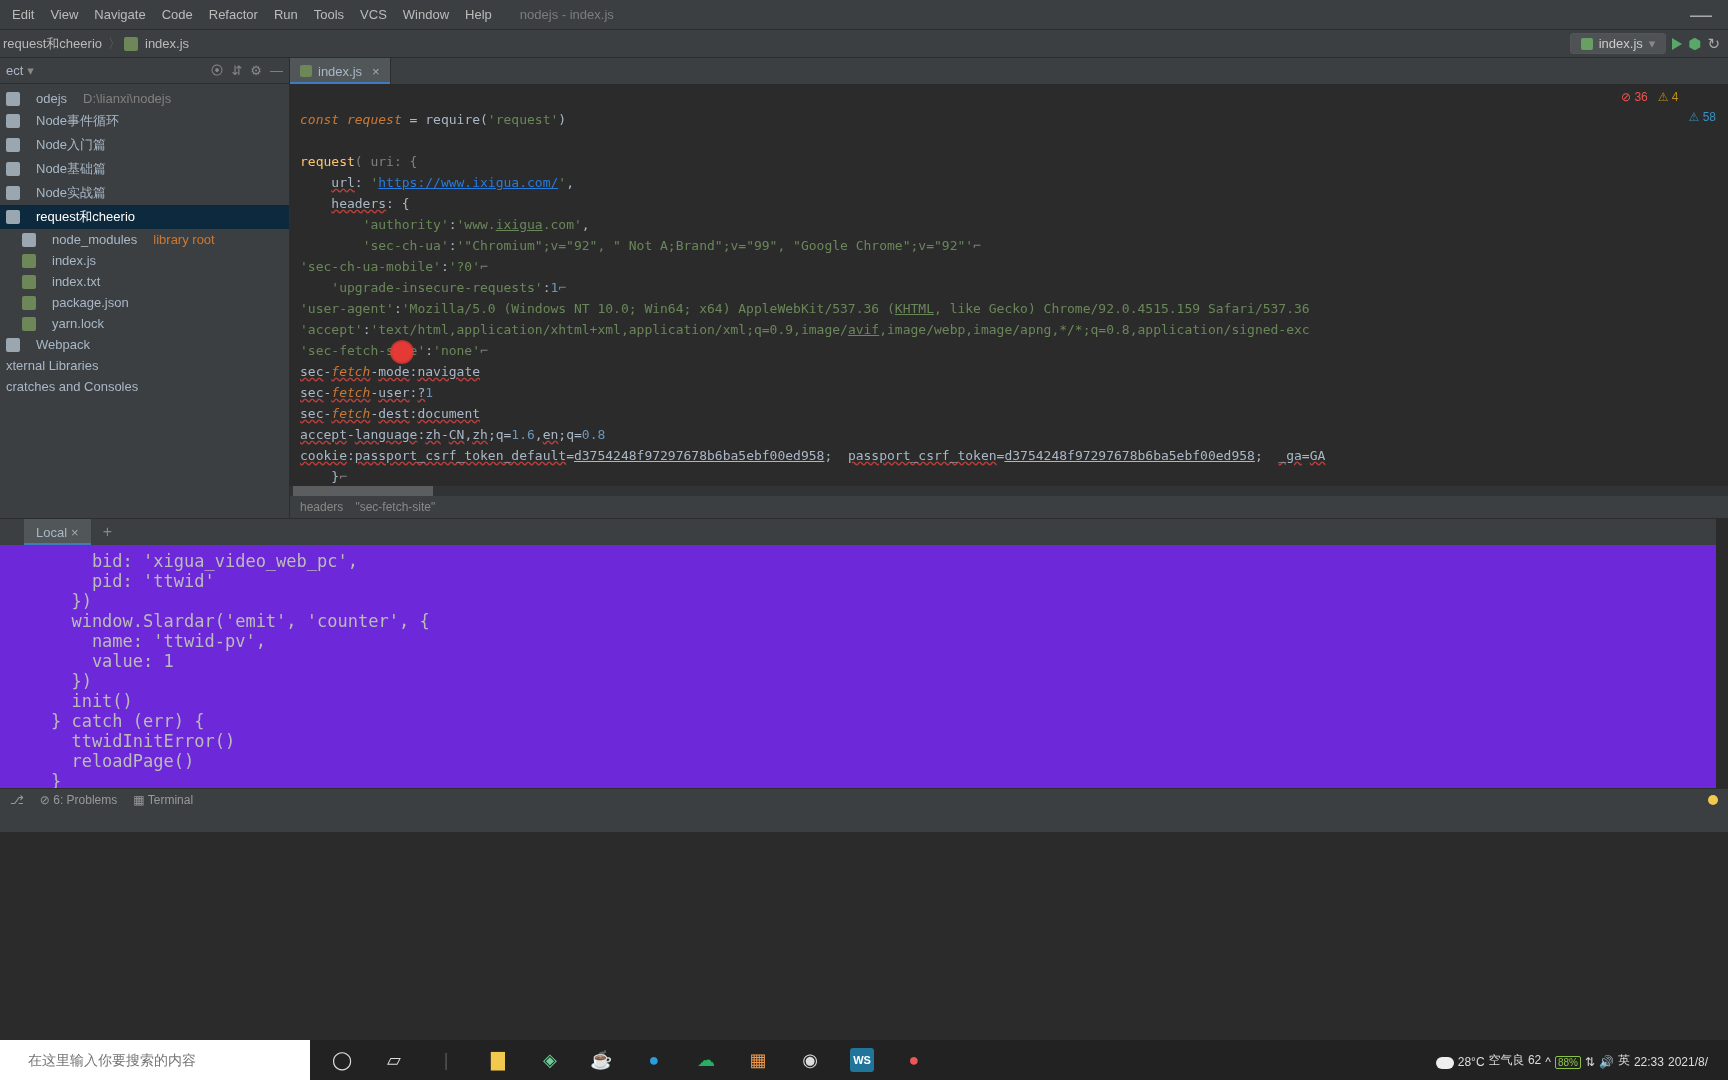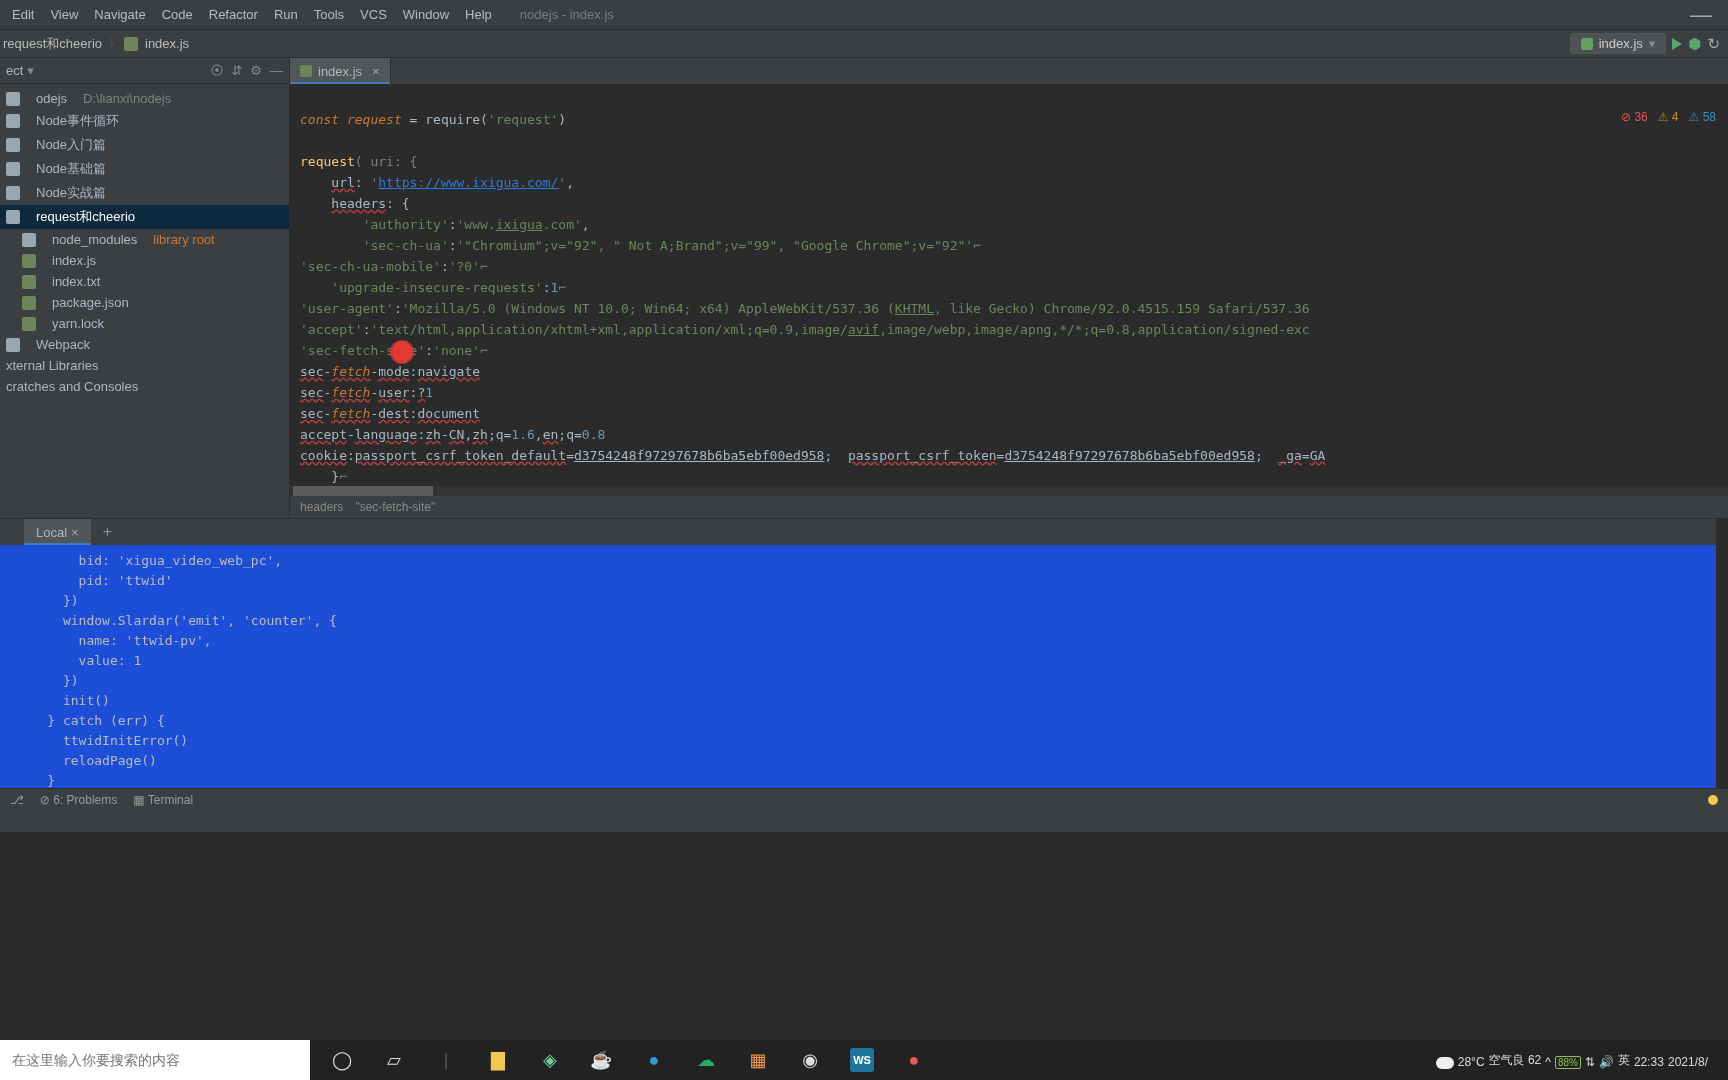--- a/index.html
+++ b/index.html
@@ -38,43 +38,43 @@
   .editor { position:absolute; left:290px; top:58px; right:0; height:460px; background:#2b2b2b; display:flex; flex-direction:column;}
   .tabs { display:flex; height:26px; background:#3c3f41;}
   .tab { display:flex; align-items:center; gap:6px; padding:0 10px; background:#515658; border-right:1px solid #2d2d2d; position:relative;}
   .tab .ul { position:absolute; bottom:0; left:0; right:0; height:2px; background:#3f7bbf;}
   .tab .x { color:#aaa; margin-left:4px;}
   .gutter-code { flex:1; display:flex; overflow:hidden; position:relative;}
   .gutter { width:50px; background:#313335; color:#606366; text-align:right; padding:4px 8px 4px 0; font-family:Consolas,monospace; font-size:13px; line-height:21px;}
   .gutter .bpdot { display:inline-block;width:8px;height:8px;background:#4fc3f7;border-radius:50%;vertical-align:middle;margin-right:2px;}
   .code { flex:1; font-family:Consolas,monospace; font-size:13px; line-height:21px; padding:4px 0 0 10px; white-space:pre; position:relative;}
   .kw{color:#cc7832;font-style:italic;} .str{color:#6a8759;} .fn{color:#ffc66d;} .link{color:#287bde;text-decoration:underline;} .num{color:#6897bb;} .err{text-decoration:underline wavy #bc3f3c;} .grey{color:#808080;} .und{text-decoration:underline;}
-  .ind-right { position:absolute; right:12px; top:6px; display:flex; gap:10px; font-size:12px;align-items:flex-end;}
+  .ind-right { position:absolute; right:12px; top:6px; display:flex; gap:10px; font-size:12px;}
   .ind-right .e{color:#f0524f;} .ind-right .w{color:#be9117;} .ind-right .i{color:#3592c4;margin-top:20px;}
   .hscroll { height:10px; background:#313335; margin-left:0;}
   .hscroll .thumb{height:10px;width:140px;background:#5b5d5f;margin-left:3px;}
   .crumbs { height:22px; background:#3c3f41; display:flex; align-items:center; gap:12px; padding:0 10px; color:#888; font-size:12px;}
   
-  .terminal { position:absolute; left:0; right:12px; top:518px; height:300px; background:#1d4ed8; border-top:1px solid #2d2d2d;}
+  .terminal { position:absolute; left:0; right:12px; top:518px; height:300px; background:#6d28d9; border-top:1px solid #2d2d2d;}
   .term-tabs { height:26px; background:#3c3f41; display:flex; align-items:center;}
   .term-tab { padding:0 12px; height:26px; display:flex; align-items:center; gap:4px; position:relative;}
   .term-tab.act { background:#515658;}
   .term-tab.act::after{content:"";position:absolute;bottom:0;left:0;right:0;height:2px;background:#3f7bbf;}
   .term-tab .x{color:#aaa;}
   .term-tab.add{color:#888;font-size:16px;}
-  .term-body { padding:6px 16px; font-family:Consolas,monospace; font-size:13px; line-height:20px; white-space:pre; color:#bbb;}
+  .term-body { padding:6px 10px; font-family:Consolas,monospace; font-size:17px; line-height:20px; white-space:pre; color:#bbb;}
   
   .ide-foot { position:absolute; left:0; right:0; top:788px; height:44px; background:#3c3f41; border-top:1px solid #2d2d2d; display:flex; flex-direction:column;}
   .ide-foot .row1 { height:22px; display:flex; align-items:center; gap:16px; padding:0 10px; color:#999; font-size:12px;}
   .ide-foot .row1 .right{margin-left:auto;display:flex;gap:4px;}
   .ide-foot .row1 .ydot{width:10px;height:10px;background:#f2c94c;border-radius:50%;display:inline-block;}
   .ide-foot .row2 { height:22px; display:flex; align-items:center; padding:0 10px; color:#bbb; font-size:12px;}
   .ide-foot .row2 .right{margin-left:auto;display:flex;gap:14px;}
   
-  .searchbox { position:absolute; left:0; bottom:0; width:310px; height:40px; background:#fff; display:flex; padding:0 12px; color:#666; font-size:14px;}
+  .searchbox { position:absolute; left:0; bottom:0; width:310px; height:40px; background:#fff; display:flex; padding:0 28px; color:#666; font-size:14px;}
   .taskbar { position:absolute; left:310px; right:0; bottom:0; height:40px; background:#222; display:flex; align-items:center; gap:28px; padding:0 20px; color:#ddd;}
   .taskbar .tbicon { width:24px; height:24px; display:flex; align-items:center; justify-content:center; font-size:18px;}
   .taskbar .sys { margin-left:auto; display:flex; align-items:flex-end; gap:4px; font-size:12px;}
   .cloud{width:18px;height:12px;border-radius:8px;background:#eee;display:inline-block;}
   .batt{border:1px solid #8bc34a;padding:0 2px;border-radius:2px;color:#8bc34a;font-size:10px;}
   
   .redmark{position:absolute;width:24px;height:24px;background:radial-gradient(circle,#e53935 0%,#e53935 55%,rgba(229,57,53,0) 100%);border-radius:50%;}
 </style>
 </head>
 <body>

